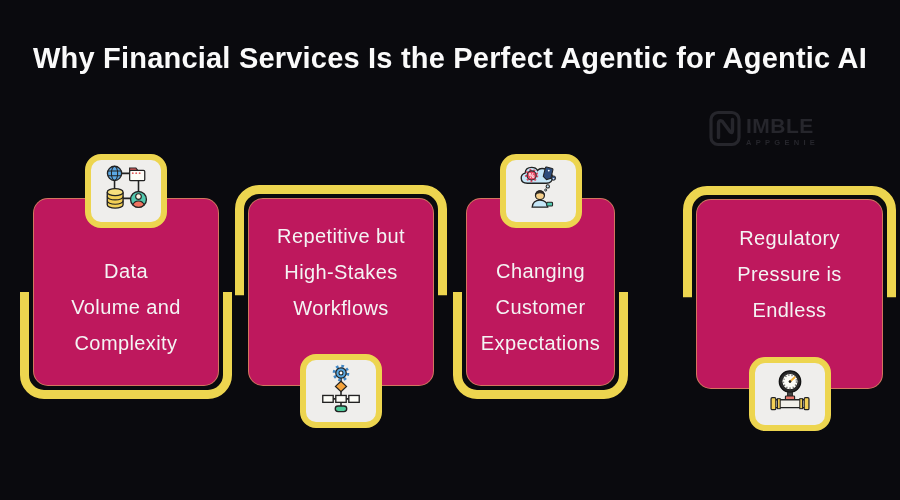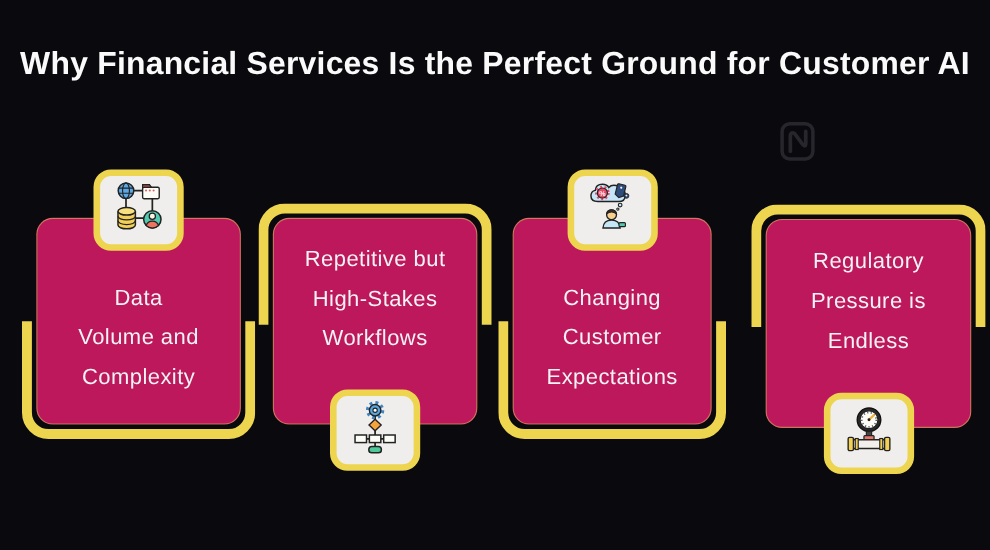--- a/index.html
+++ b/index.html
@@ -46,29 +46,33 @@
   }
   .icon-top{top:-44px;}
   .icon-bottom{bottom:-42px;}
   .icon-box svg{width:50px;height:50px;}
 </style>
 </head>
 <body>
 
 <div class="stage">
 
-  <div class="page-title">Why Financial Services Is the Perfect Ground for Customer AI</div>
+  <div class="page-title">Why Financial Services Is the Perfect Agentic for Agentic AI</div>
 
   <div class="logo">
     <span>
       <svg width="33" height="37" viewBox="0 0 33 37">
         <rect x="2" y="2.5" width="28" height="32" rx="7" fill="none" stroke="#26262c" stroke-width="3.2"></rect>
         <path d="M9.5 27.5 V13.5 q0-4 3.8-2.2 l7 9.5 q3.2 3.8 3.2-.8 V9.5" fill="none" stroke="#26262c" stroke-width="3.4" stroke-linecap="round"></path>
       </svg>
     </span>
+    <span class="logo-text">
+      <span class="logo-name">IMBLE</span>
+      <span class="logo-sub">APPGENIE</span>
+    </span>
   </div>
 
   <div class="card-wrap" style="left:33px;top:198px;">
     <div class="accent accent-bottom"></div>
     <div class="card">
       <div class="card-text text-down">Data
 Volume and
 Complexity</div>
     </div>
     <div class="icon-box icon-top">
@@ -118,21 +122,21 @@
 
           <rect x="6.5" y="30.2" width="10" height="6.6" fill="#fdfdf8" stroke="#222" stroke-width="1.3"></rect>
           <rect x="19" y="30.2" width="10" height="6.6" fill="#fdfdf8" stroke="#222" stroke-width="1.3"></rect>
           <rect x="31.5" y="30.2" width="10" height="6.6" fill="#fdfdf8" stroke="#222" stroke-width="1.3"></rect>
           <rect x="18.5" y="40.3" width="11" height="5.4" rx="2.7" fill="#4ec99a" stroke="#222" stroke-width="1.3"></rect>
         </svg>
       </span>
     </div>
   </div>
 
-  <div class="card-wrap" style="left:466px;top:198px;width:181px;">
+  <div class="card-wrap" style="left:466px;top:198px;width:149px;">
     <div class="accent accent-bottom"></div>
     <div class="card">
       <div class="card-text text-down">Changing
 Customer
 Expectations</div>
     </div>
     <div class="icon-box icon-top">
       <span>
         <svg viewBox="0 0 48 48">
 

